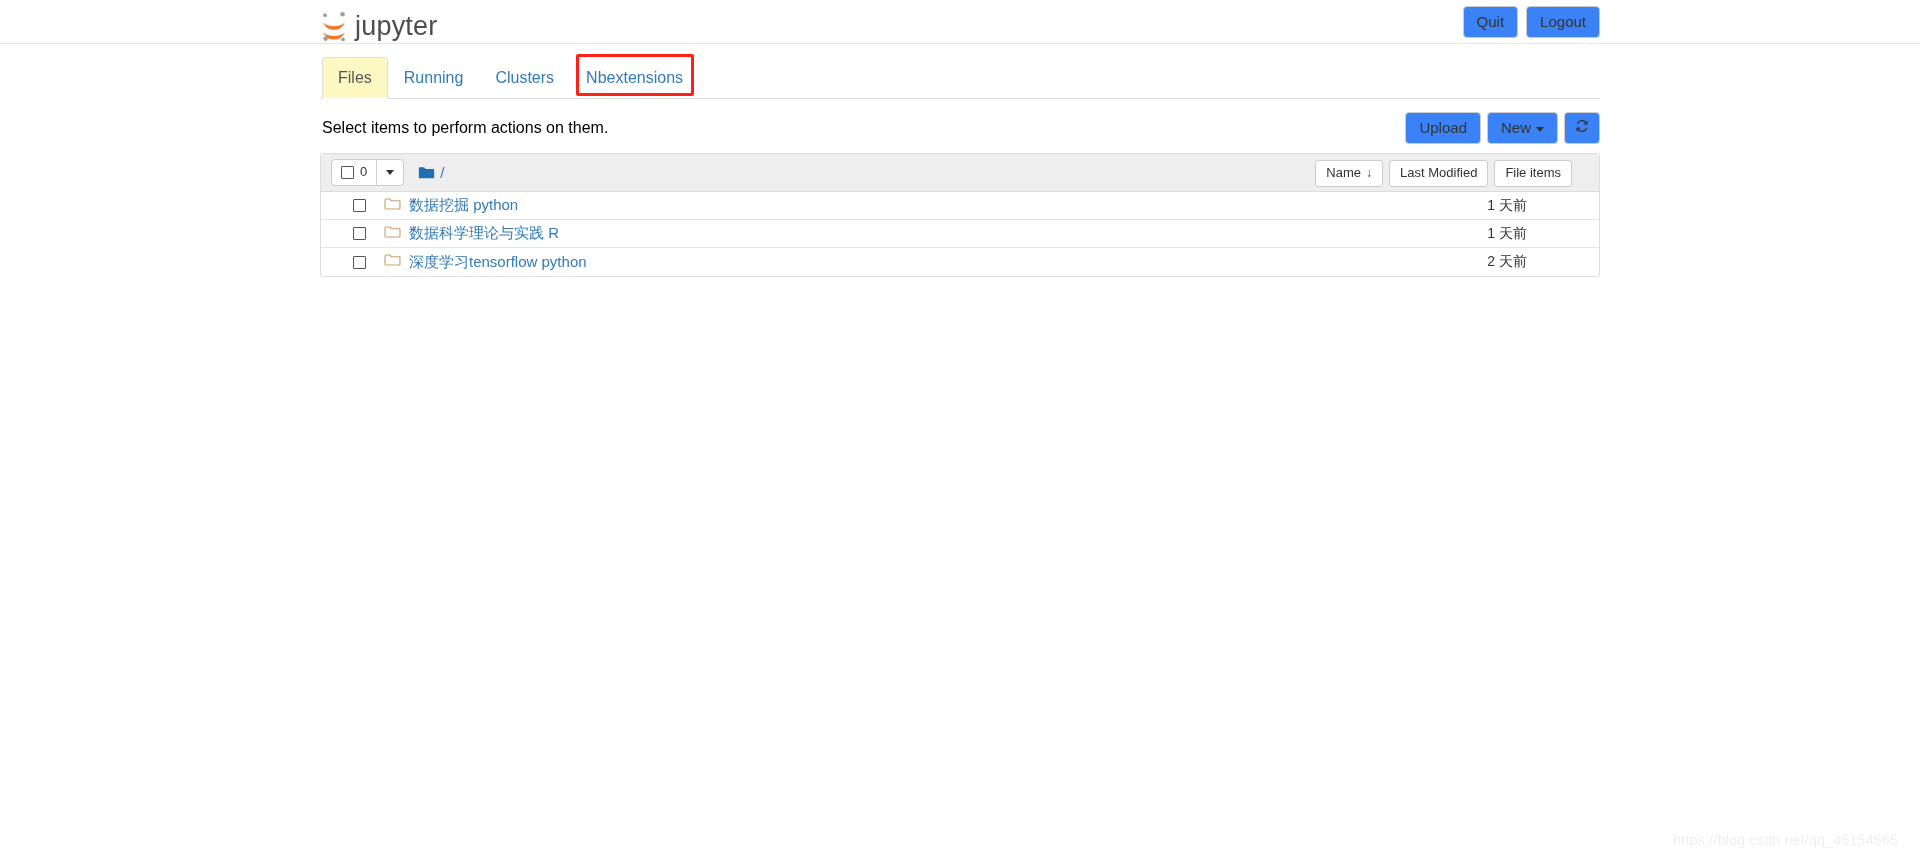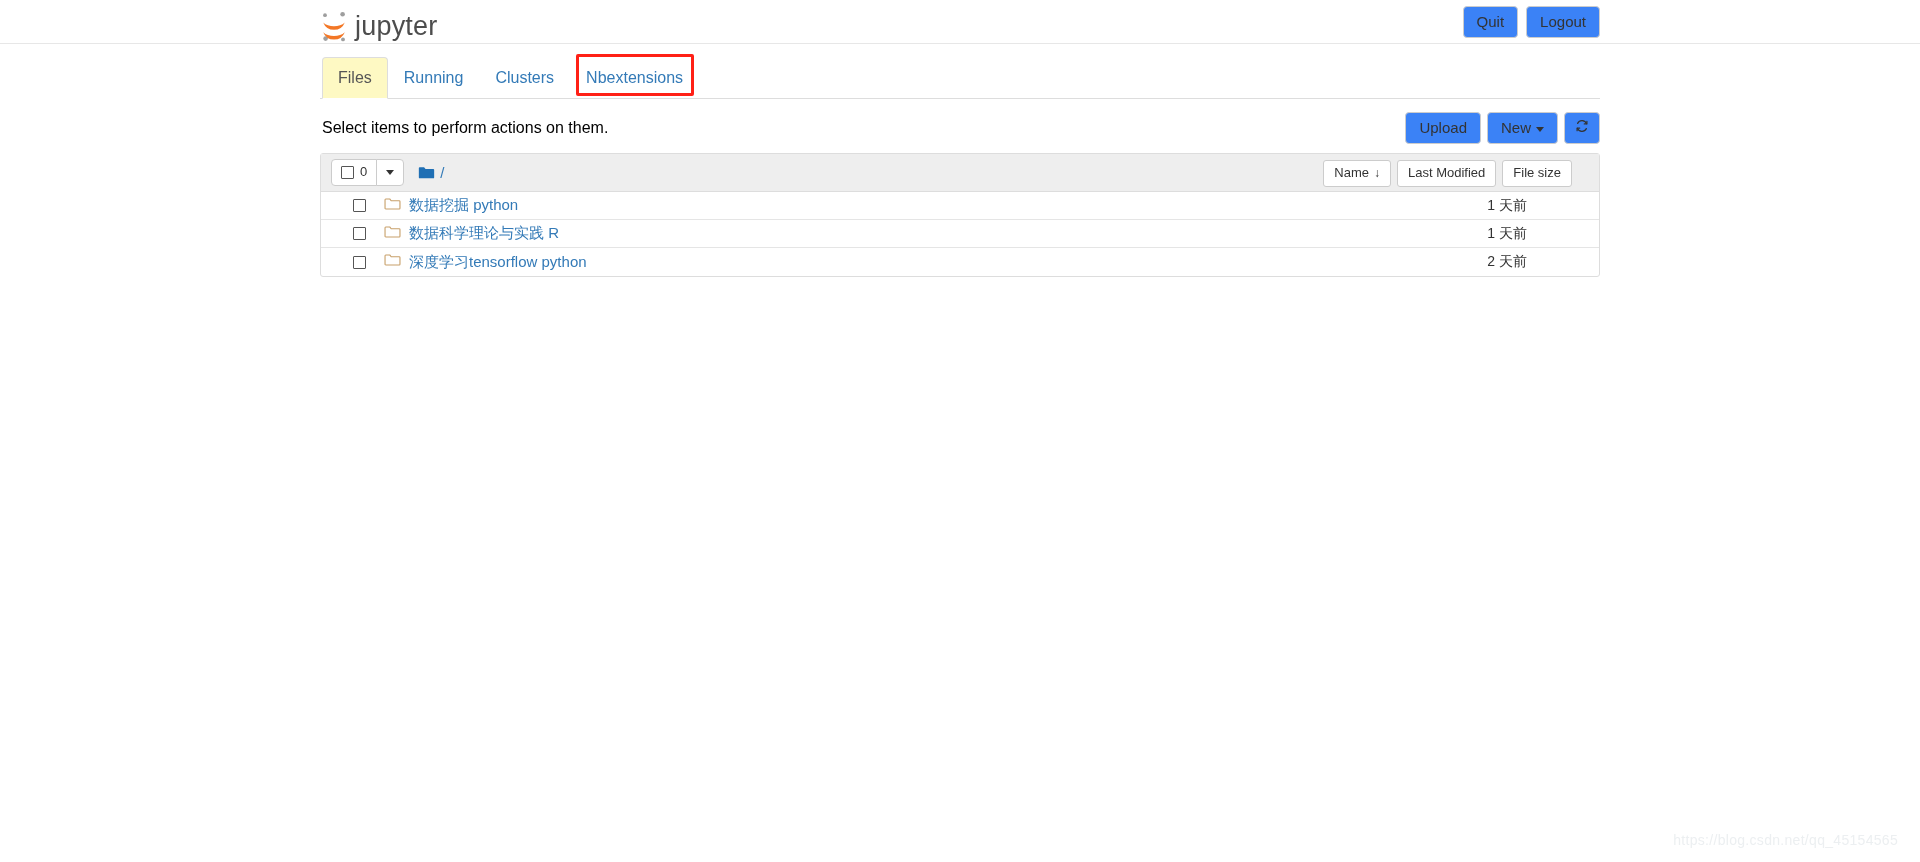--- a/index.html
+++ b/index.html
@@ -346,21 +346,21 @@
           </span>
           <span class="breadcrumb-sep">/</span>
         </div>
 
         <div class="sort-group">
           <button class="sort-btn">
             <span>Name</span>
             <span class="sort-arrow">↓</span>
           </button>
           <button class="sort-btn">Last Modified</button>
-          <button class="sort-btn">File size</button>
+          <button class="sort-btn">File items</button>
         </div>
       </div>
 
       <div class="file-row">
         <span class="row-cb"></span>
         <span class="row-icon">
           <svg width="17" height="14" viewBox="0 0 18 15" xmlns="http://www.w3.org/2000/svg">
             <path d="M1.0 3.0 A0.8 0.8 0 0 1 1.8 2.2 L6.2 2.2 L7.6 4.0 L16.2 4.0 A0.8 0.8 0 0 1 17.0 4.8 L17.0 12.0 A0.8 0.8 0 0 1 16.2 12.8 L1.8 12.8 A0.8 0.8 0 0 1 1.0 12.0 Z" fill="none" stroke="#c8a06a" stroke-width="1.2"></path>
           </svg>
         </span>

